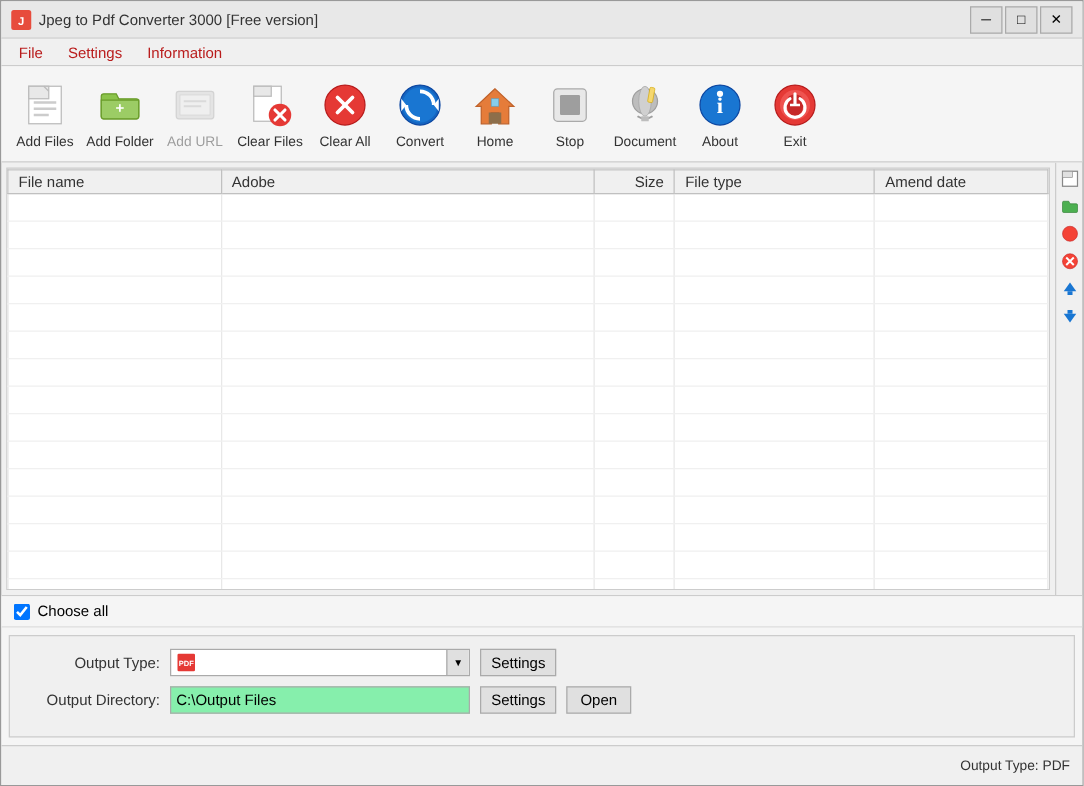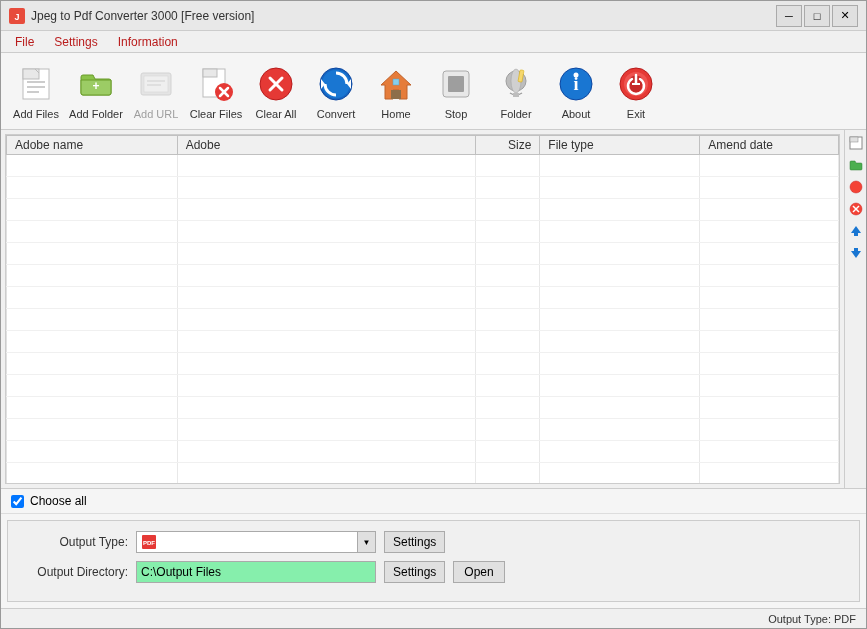--- a/index.html
+++ b/index.html
@@ -214,21 +214,21 @@
       margin-right: 10px;
     }
     .progress-bar-fill {
       width: 0%;
       height: 100%;
       background: #3399ff;
     }
     .status-text { font-size: 11px; color: #333; }
 
     .output-type-bar {
-      height: 20px;
+      height: 32px;
       background: #f0f0f0;
       border-top: 1px solid #ccc;
       display: flex;
       align-items: center;
       justify-content: flex-end;
       padding: 0 10px;
       font-size: 11px;
       color: #333;
     }
 
@@ -413,21 +413,21 @@
       <div class="tool-icon">
         <svg width="38" height="38" viewBox="0 0 38 38">
           <circle cx="19" cy="16" r="10" fill="#bdbdbd" stroke="#9e9e9e" stroke-width="1"></circle>
           <ellipse cx="19" cy="16" rx="5" ry="12" fill="#d0d0d0" stroke="#9e9e9e" stroke-width="0.5"></ellipse>
           <path d="M13 28 Q19 32 25 28" fill="none" stroke="#9e9e9e" stroke-width="1.5"></path>
           <rect x="16" y="28" width="6" height="4" fill="#bdbdbd"></rect>
 
           <rect x="22" y="5" width="4" height="12" rx="1" fill="#f5d76e" stroke="#d4a700" stroke-width="0.5" transform="rotate(10, 24, 11)"></rect>
         </svg>
       </div>
-      <span>Folder</span>
+      <span>Document</span>
     </div>
 
     <div class="tool-btn">
       <div class="tool-icon">
         <svg width="38" height="38" viewBox="0 0 38 38">
           <circle cx="19" cy="19" r="16" fill="#1976D2" stroke="#0d47a1" stroke-width="1"></circle>
           <text x="19" y="25" text-anchor="middle" fill="white" font-size="18" font-weight="bold" font-family="serif">i</text>
           <circle cx="19" cy="10" r="2.5" fill="white"></circle>
         </svg>
       </div>
@@ -452,21 +452,21 @@
   </div>
 
   <div class="content-area">
 
     <div class="file-section">
       <div class="file-list-wrapper">
         <div class="file-list-area">
           <table class="file-table">
             <thead>
               <tr>
-                <th style="width:160px">Adobe name</th>
+                <th style="width:160px">File name</th>
                 <th style="width:280px">Adobe</th>
                 <th style="width:60px; text-align:right">Size</th>
                 <th style="width:150px">File type</th>
                 <th style="width:130px">Amend date</th>
               </tr>
             </thead>
             <tbody class="empty-rows">
 
               <tr>
                   <td></td>

